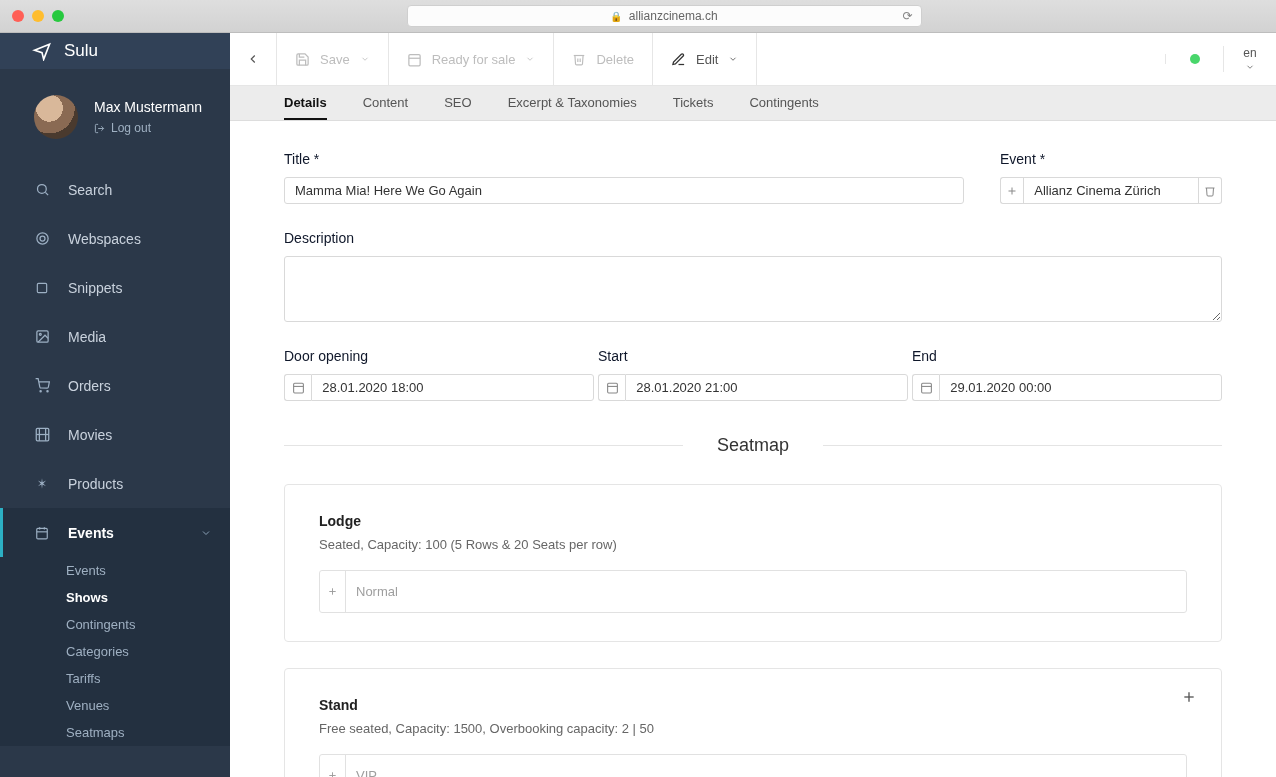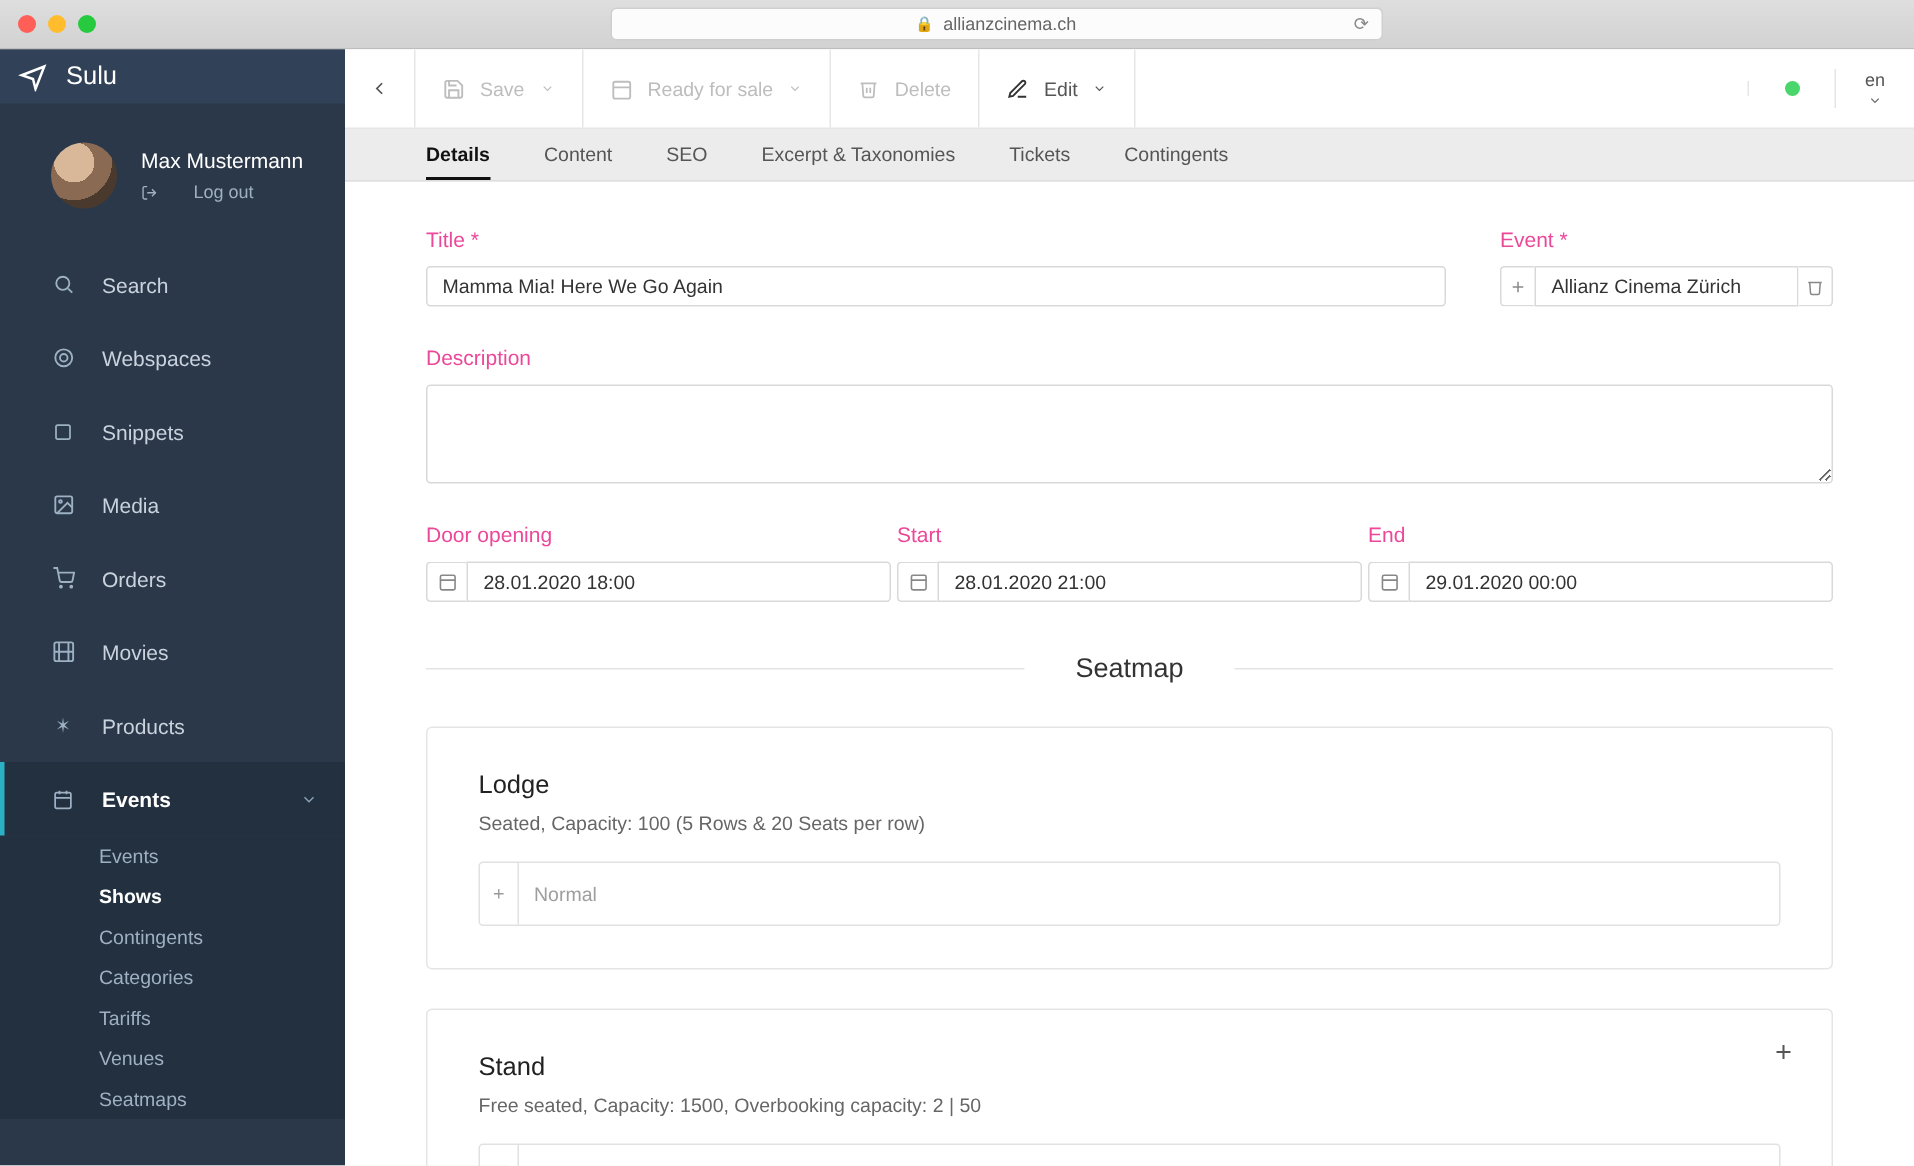--- a/index.html
+++ b/index.html
@@ -12,26 +12,26 @@
   .traffic-lights span { width:12px; height:12px; border-radius:50%; display:inline-block; }
   .tl-red { background:#ff5f56; } .tl-yellow { background:#ffbd2e; } .tl-green { background:#27c93f; }
   .url-bar { margin: 0 auto; width:515px; height:22px; background:#fcfcfc; border:1px solid #cfcfcf; border-radius:4px; display:flex; align-items:center; justify-content:center; gap:6px; color:#666; font-size:12px; position:relative;}
   .url-bar .lock { font-size:10px; color:#777; }
   .url-bar .reload { position:absolute; right:8px; font-size:12px; color:#888; }
 
   .app { display:flex; height: calc(100% - 33px); background:#fff; }
 
   
   .sidebar { width:230px; background:#2b3849; color:#c9d2dd; display:flex; flex-direction:column; flex-shrink:0; }
-  .brand { height:36px; background:#314157; display:flex; align-items:center; gap:12px; padding-left:12px; color:#fff; font-size:17px; }
+  .brand { height:36px; background:#314157; display:flex; align-items:center; gap:12px; padding-left:32px; color:#fff; font-size:17px; }
   .brand svg { color:#fff; }
   .user-block { padding: 26px 20px 26px 34px; display:flex; align-items:center; gap:16px; }
   .avatar { width:44px; height:44px; border-radius:50%; background: radial-gradient(circle at 35% 30%, #d9b89a 0 32%, #8a6a53 32% 60%, #4a3a2e 60% 100%); }
   .user-text .name { color:#fff; font-size:14px; margin-bottom:6px;text-align:center; }
-  .user-text .logout { color:#9fb0c2; font-size:12px; display:flex; align-items:center; gap:24px; cursor:pointer; }
+  .user-text .logout { color:#9fb0c2; font-size:12px; display:flex; align-items:center; gap:6px; cursor:pointer; }
   .nav { display:flex; flex-direction:column;justify-content:flex-end; }
   .nav-item { height:49px; display:flex; align-items:center; gap:18px; padding-left:34px; color:#c9d2dd; cursor:pointer; font-size:14px; position:relative; }
   .nav-item.active { background:#233040; color:#fff; font-weight:600; }
   .nav-item.active::before { content:""; position:absolute; left:0; top:0; bottom:0; width:3px; background:#2cb0c4; }
   .nav-item .chev { margin-left:auto; margin-right:18px; color:#8aa0b6; }
   .nav-icon { width:16px; height:16px; flex-shrink:0; display:flex; align-items:center; justify-content:center; color:#9db0c4; }
   .sub-nav { background:#233040; padding-left:0; }
   .sub-item { height:27px; display:flex; align-items:center; padding-left:66px; color:#9fb0c2; font-size:13px; cursor:pointer; }
   .sub-item.active { color:#fff; font-weight:600; }
 
@@ -47,39 +47,39 @@
   .tb-lang { width:53px; border-left:1px solid #e6e6e6; display:flex; flex-direction:column; align-items:center; justify-content:center; color:#555; font-size:12px; gap:2px; }
 
   .tabs { height:35px; background:#ececec; display:flex; align-items:stretch; padding-left:54px; gap:36px; border-bottom:1px solid #ddd; }
   .tab { display:flex; align-items:center; font-size:13px; color:#555; cursor:pointer; border-bottom:2px solid transparent; }
   .tab.active { color:#111; font-weight:600; border-bottom-color:#111; }
 
   .content { flex:1; overflow:auto; padding: 30px 54px 40px 54px; }
   .row { display:flex; gap:36px; margin-bottom:26px; }
   .col { flex:1; display:flex; flex-direction:column; }
   .col.event-col { width:222px; flex:0 0 222px; }
-  .label { font-size:14px; color:#ec4899; margin-bottom:10px; }
+  .label { font-size:14px; color:#0f172a; margin-bottom:10px; }
   .input { height:27px; border:1px solid #d9d9d9; border-radius:3px; padding:0 10px; font-size:13px; color:#333; width:100%; }
   .textarea { min-height:66px; border:1px solid #d9d9d9; border-radius:3px; padding:8px 10px; font-size:13px; resize:vertical; width:100%; }
   .input-affix { display:flex; }
   .affix { width:30px; border:1px solid #d9d9d9; border-right:none; border-radius:3px 0 0 3px; display:flex; align-items:center; justify-content:center; color:#888; background:#fff; }
   .affix-right { width:30px; border:1px solid #d9d9d9; border-left:none; border-radius:0 3px 3px 0; display:flex; align-items:center; justify-content:center; color:#888; background:#fff; cursor:pointer; }
   .input-affix .input { border-radius:0 3px 3px 0; }
   .input-affix .input.middle { border-radius:0; }
   .input-affix.add-left .affix { cursor:pointer; }
 
   .row3 { display:flex; gap:4px; margin-bottom:34px; }
   .row3 .col { flex:1; }
 
   .divider-row { display:flex; align-items:center; gap:34px; margin: 8px 0 28px 0; }
   .divider-row .line { flex:1; height:1px; background:#e4e4e4; }
   .divider-row .title { font-size:18px; color:#333; }
 
   .card { border:1px solid #e5e5e5; border-radius:4px; padding: 28px 34px 28px 34px; margin-bottom:26px; position:relative; }
-  .card h3 { font-size:17px; font-weight:400; color:#222; margin-bottom:8px; }
+  .card h3 { font-size:14px; font-weight:700; color:#222; margin-bottom:8px; }
   .card .meta { font-size:13px; color:#666; margin-bottom:18px; }
   .card .expand { position:absolute; top:20px; right:24px; cursor:pointer; color:#555; }
   .tag-input { display:flex; height:43px; border:1px solid #e1e1e1; border-radius:3px; }
   .tag-input .plus { width:26px; display:flex; align-items:center; justify-content:center; border-right:1px solid #e1e1e1; color:#999; cursor:pointer; }
   .tag-input .val { flex:1; display:flex; align-items:center; padding-left:10px; color:#9e9e9e; font-size:13px; }
 
   svg { display:block; }
 </style>
 </head>
 <body>

